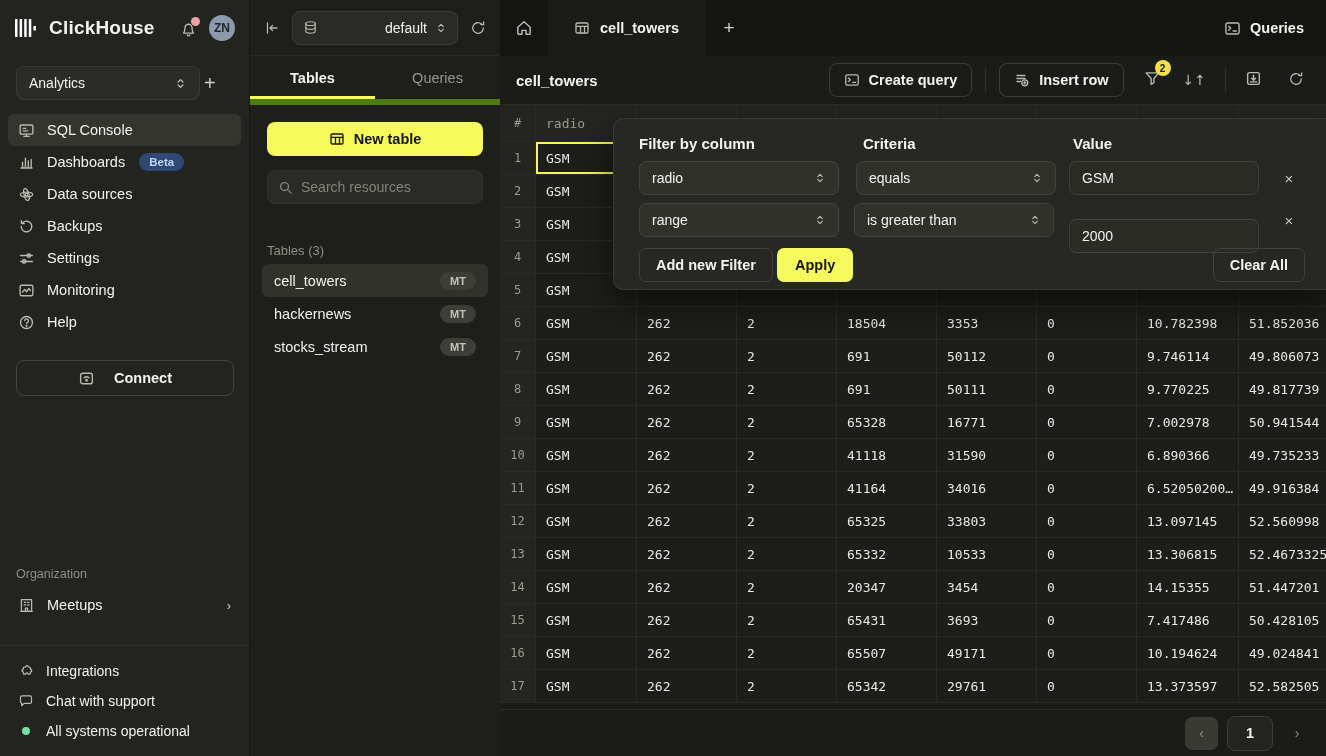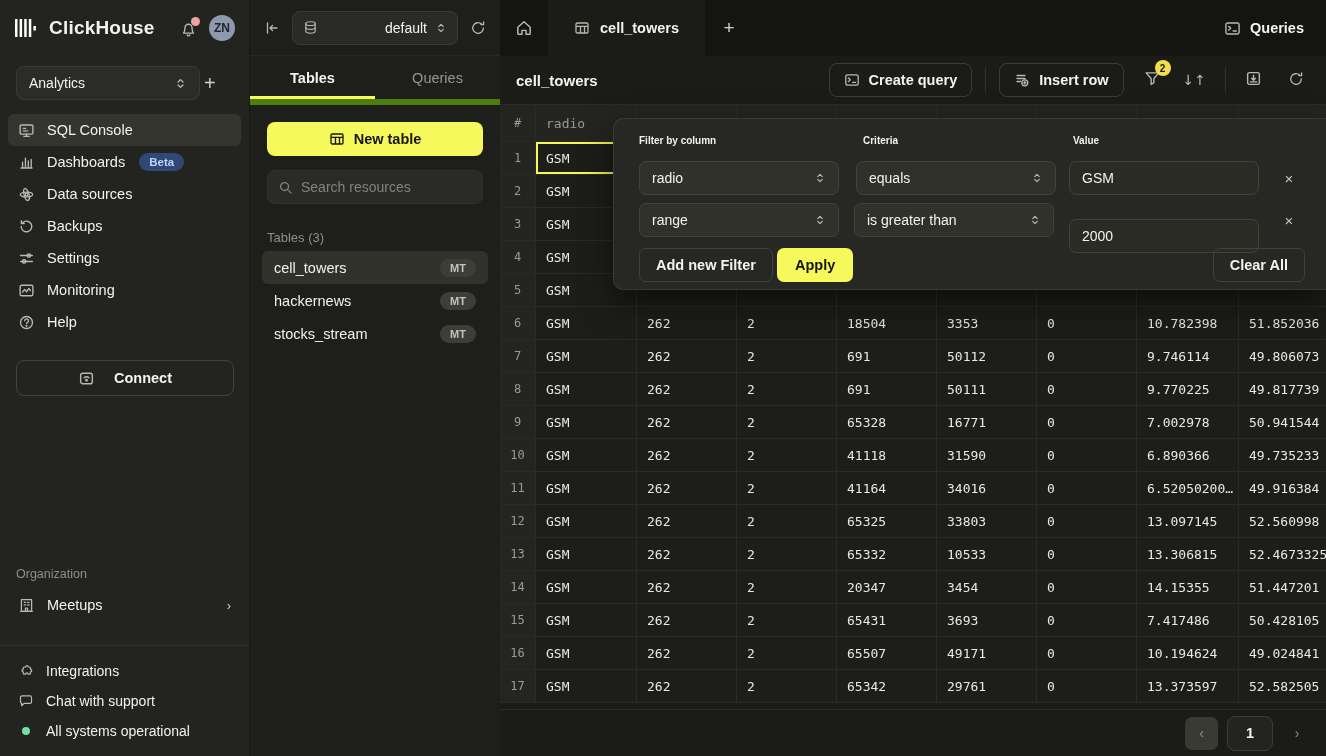--- a/index.html
+++ b/index.html
@@ -45,21 +45,21 @@
   
   .explorer{position:absolute;left:250px;top:0;width:250px;height:756px;background:var(--bg-explorer)}
   .ex-head{display:flex;align-items:center;height:56px;padding:0 14px;gap:12px;border-bottom:1px solid #292924}
   .db-select{flex:1;height:34px;display:flex;align-items:center;gap:8px;padding:0 10px;background:#2a2a26;border:1px solid #3a3a35;border-radius:8px;color:var(--text);font-size:14px;cursor:pointer}
   .db-select .lbl{flex:1;text-align:right}
   .ex-tabs{position:relative;display:flex;height:49px;border-bottom:6px solid #4d7c0f}
   .ex-tab{flex:1;display:flex;align-items:center;justify-content:center;font-size:14.5px;color:#96968d;cursor:pointer}
   .ex-tab.active{color:var(--text);font-weight:600}
   .ex-underline{position:absolute;left:0;bottom:0;width:125px;height:3px;background:var(--accent)}
   .new-table{margin:17px 17px 0;width:216px;height:34px;display:flex;align-items:center;justify-content:center;gap:9px;background:var(--accent);border:none;border-radius:8px;color:#16160f;font-size:14.5px;font-weight:600;cursor:pointer}
-  .search{margin:14px 17px 4px;width:216px;height:34px;display:flex;align-items:center;gap:8px;padding:0 10px;background:#2a2a26;border:1px solid #32322d;border-radius:8px}
+  .search{margin:14px 17px 17px;width:216px;height:34px;display:flex;align-items:center;gap:8px;padding:0 10px;background:#2a2a26;border:1px solid #32322d;border-radius:8px}
   .search input{flex:1;background:none;border:none;outline:none;color:var(--text);font-size:14px;font-family:"Liberation Sans",sans-serif}
   .search input::placeholder{color:#84847c}
   .ex-section{padding:22px 17px 6px;color:#8f8f86;font-size:13px}
   .tbl-item{margin:0 12px;height:33px;display:flex;align-items:center;padding:0 12px;border-radius:6px;font-size:14.5px;cursor:pointer}
   .tbl-item.selected{background:#32322c}
   .badge-mt{margin-left:auto;background:#3e3e39;color:#c2c2ba;font-size:11px;font-weight:700;padding:3px 10px;border-radius:10px}
 
   
   .main{position:absolute;left:500px;top:0;width:826px;height:756px;background:var(--bg-main)}
   .tabstrip{display:flex;align-items:center;height:56px;background:var(--bg-strip)}
@@ -85,21 +85,21 @@
   .cell.head{background:var(--numcell);color:#9b9b91}
   .trow .cell:nth-child(2){flex-basis:101px}
   .trow .cell:nth-child(3),.trow .cell:nth-child(4),.trow .cell:nth-child(5),
   .trow .cell:nth-child(6),.trow .cell:nth-child(7){flex-basis:100px}
   .trow .cell:nth-child(8){flex-basis:102px}
   .trow .cell:nth-child(9){flex:1 1 auto;border-right:none}
   .cell.sel{box-shadow:inset 0 0 0 2px var(--accent)}
 
   
   .fpanel{position:absolute;left:113px;top:118px;right:0;height:172px;background:var(--panel);border:1px solid #3a3a35;border-right:none;border-radius:10px 0 0 10px;box-shadow:0 14px 34px rgba(0,0,0,.55);z-index:6}
-  .fp-label{position:absolute;top:16px;font-size:10px;font-weight:700;color:var(--text)}
+  .fp-label{position:absolute;top:16px;font-size:15px;font-weight:700;color:var(--text)}
   .fp-select{position:absolute;height:34px;display:flex;align-items:center;justify-content:space-between;padding:0 12px;background:#31312c;border:1px solid #42423c;border-radius:7px;color:var(--text);font-size:14px;cursor:pointer}
   .fp-input{position:absolute;height:34px;width:190px;padding:0 12px;background:#2b2b26;border:1px solid #42423c;border-radius:7px;color:var(--text);font-size:14px;font-family:"Liberation Sans",sans-serif;outline:none}
   .fp-x{position:absolute;width:24px;height:24px;background:none;border:none;color:#c7c7bf;font-size:15px;cursor:pointer}
   .fp-btn{position:absolute;top:129px;height:34px;padding:0 16px;background:none;border:1px solid #42423c;border-radius:7px;color:var(--text);font-size:14.5px;font-weight:600;cursor:pointer}
   .fp-apply{position:absolute;top:129px;left:163px;height:34px;padding:0 18px;background:var(--accent);border:none;border-radius:7px;color:#16160f;font-size:14.5px;font-weight:600;cursor:pointer}
 
   
   .mfooter{position:absolute;left:0;right:0;bottom:0;height:47px;border-top:1px solid var(--border-soft);display:flex;align-items:center;justify-content:flex-end;gap:9px;padding-right:14px;background:var(--bg-main)}
   .pg-prev{width:33px;height:33px;border-radius:7px;background:#3a3a35;border:none;color:#8f8f86;font-size:14px;cursor:pointer}
   .pg-page{width:46px;height:35px;border-radius:8px;background:#23231f;border:1px solid #3d3d38;color:var(--text);font-size:14.5px;font-weight:700;display:flex;align-items:center;justify-content:center;cursor:pointer}

